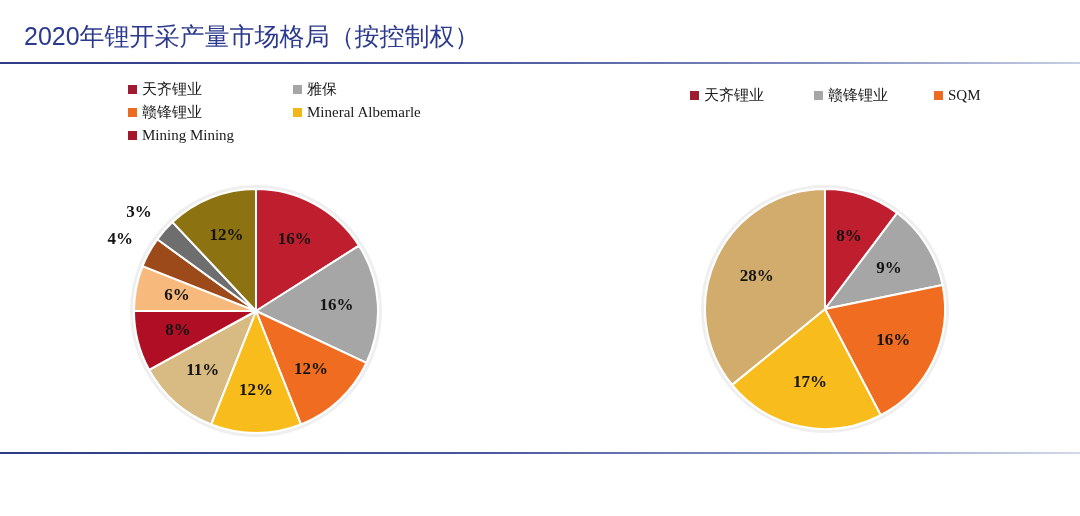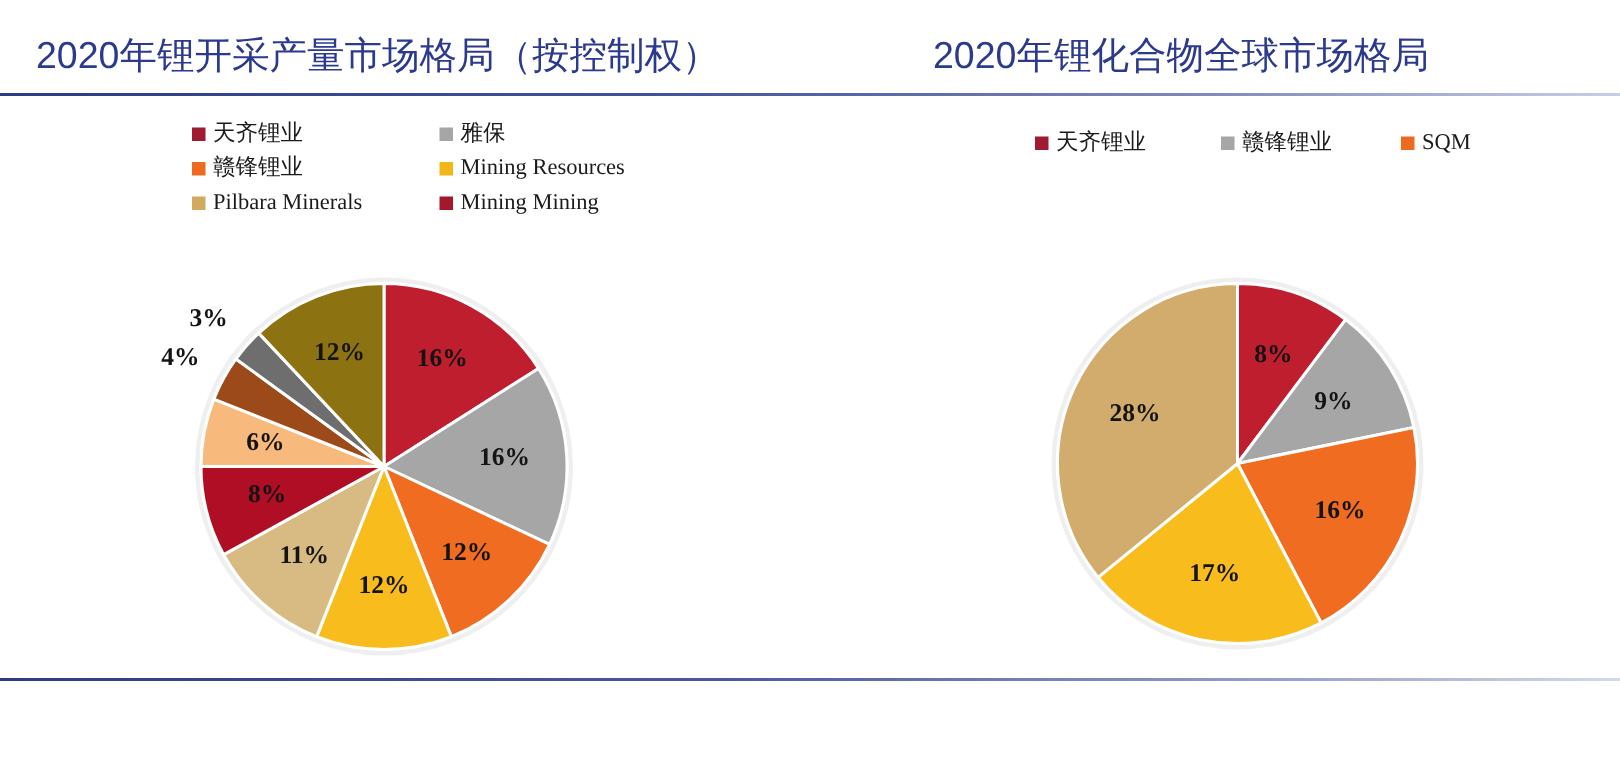--- a/index.html
+++ b/index.html
@@ -135,21 +135,20 @@
     white-space: nowrap;
   }
 </style>
 </head>
 <body>
 
 <div class="page">
 
   <div class="titles">
     <div class="title title-left">2020年锂开采产量市场格局（按控制权）</div>
-    <div class="title title-right">2020年锂化合物全球市场格局</div>
   </div>
   <div class="rule-top"></div>
 
   <div class="legend" id="legend-left">
     <div class="legend-row">
       <span class="legend-item">
         <span class="swatch" style="background: rgb(158, 27, 50);"></span>
         <span class="legend-label">天齐锂业</span>
       </span>
       <span class="legend-item">
@@ -157,28 +156,24 @@
         <span class="legend-label">雅保</span>
       </span>
     </div>
     <div class="legend-row">
       <span class="legend-item">
         <span class="swatch" style="background: rgb(237, 107, 33);"></span>
         <span class="legend-label">赣锋锂业</span>
       </span>
       <span class="legend-item">
         <span class="swatch" style="background: rgb(242, 182, 24);"></span>
-        <span class="legend-label">Mining Resources</span>
+        <span class="legend-label">Mineral Albemarle</span>
       </span>
     </div>
     <div class="legend-row">
-      <span class="legend-item">
-        <span class="swatch" style="background: rgb(210, 169, 94);"></span>
-        <span class="legend-label">Pilbara Minerals</span>
-      </span>
       <span class="legend-item">
         <span class="swatch" style="background: rgb(165, 23, 43);"></span>
         <span class="legend-label">Mining Mining</span>
       </span>
     </div>
   </div>
 
   <div class="legend" id="legend-right">
     <div class="legend-row r1">
       <span class="legend-item">

